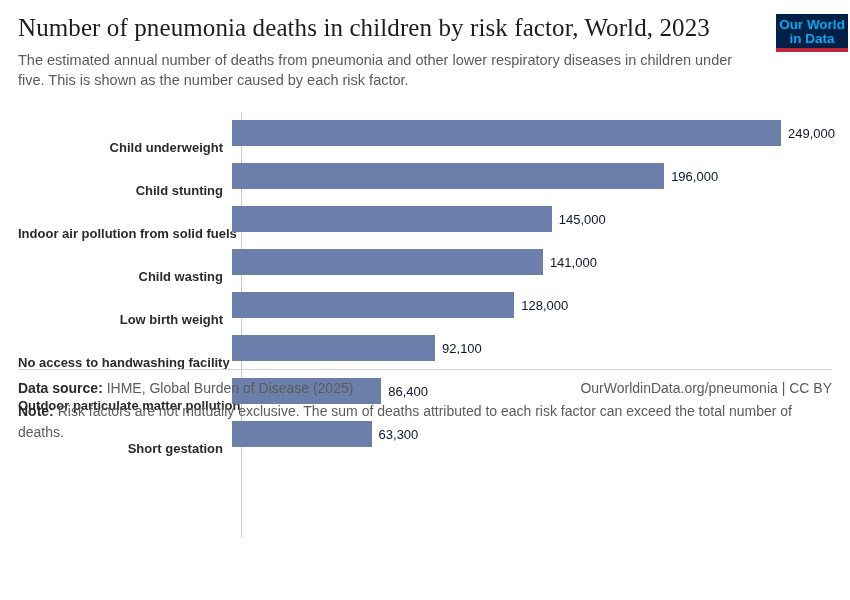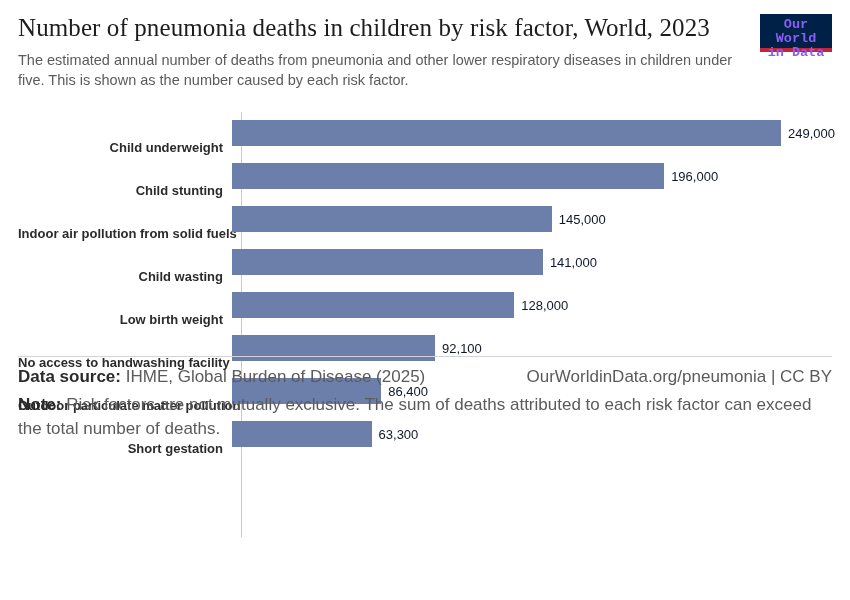--- a/index.html
+++ b/index.html
@@ -12,21 +12,21 @@
     background: #ffffff;
     font-family: "Liberation Sans", sans-serif;
     color: #1d1d1d;
     overflow: hidden;
   }
   .page {
     position: relative;
     width: 850px;
     height: 454px;
     box-sizing: border-box;
-    padding: 14px 18px 0 18px;
+    padding: 14px 2px 0 18px;
   }
 
   
   .header {
     position: relative;
   }
   .title {
     font-family: "Liberation Serif", serif;
     font-size: 25px;
     font-weight: 400;
@@ -43,22 +43,22 @@
     max-width: 730px;
   }
 
   .owid-logo {
     position: absolute;
     top: 0px;
     right: 0px;
     width: 72px;
     height: 38px;
     background: #002147;
-    color: #8b5cf6;
-    font-family: Liberation Mono, monospace;
+    color: #0ea5e9;
+    font-family: Liberation Sans, sans-serif;
     font-weight: bold;
     font-size: 13.5px;
     line-height: 1.05;
     text-align: center;
     padding-top: 4px;
     box-sizing: border-box;
     border-bottom: 4px solid #c0253c;
   }
   .owid-logo span {
     display: block;
@@ -116,21 +116,21 @@
   }
 
   
   .footer {
     position: absolute;
     left: 18px;
     right: 18px;
     bottom: 12px;
     border-top: 1px solid #d3d3d3;
     padding-top: 8px;
-    font-size: 17px;
+    font-size: 14px;
     color: #5b5b5b;
     margin-top: 24px;
   }
   .footer-row {
     display: flex;
     justify-content: space-between;
     align-items: baseline;
     line-height: 1.45;
   }
   .footer strong {

